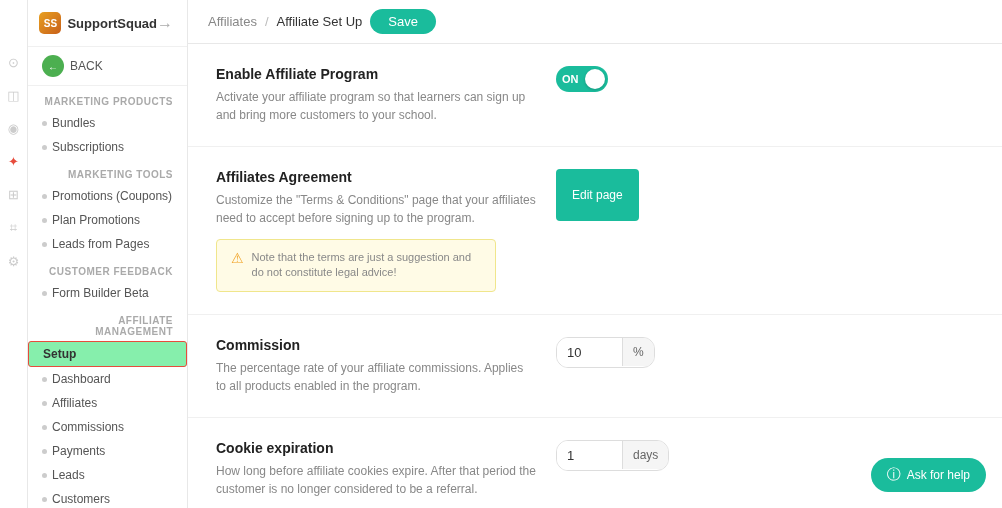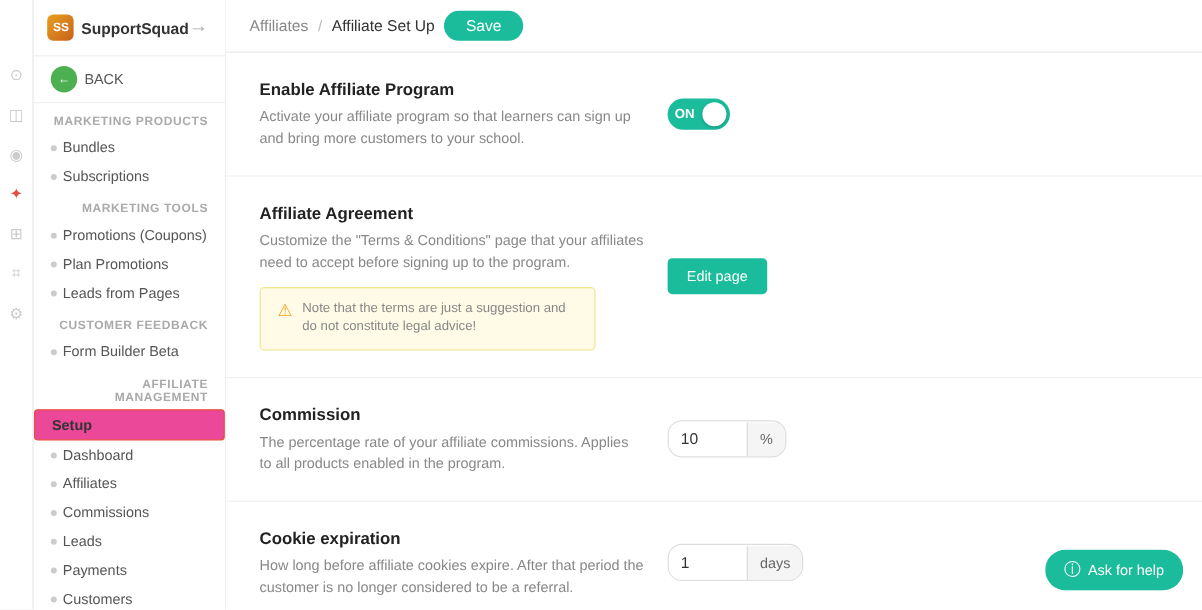--- a/index.html
+++ b/index.html
@@ -8,44 +8,44 @@
     
     .sidebar { width: 160px; background: #fff; border-right: 1px solid #e8e8e8; display: flex; flex-direction: column; height: 508px; overflow-y: auto; flex-shrink: 0; }
     .sidebar-header { padding: 12px 14px; display: flex; align-items: center; justify-content: flex-end; border-bottom: 1px solid #f0f0f0; }
     .brand { display: flex; align-items: center; gap: 6px; font-weight: 600; font-size: 13px; color: #333; }
     .brand-icon { width: 22px; height: 22px; background: linear-gradient(135deg, #e8a020, #c8601a); border-radius: 5px; display: flex; align-items: center; justify-content: center; color: white; font-size: 10px; font-weight: bold; }
     .sidebar-exit { color: #aaa; font-size: 16px; cursor: pointer; }
     .back-btn { padding: 8px 14px; display: flex; align-items: center; gap: 6px; font-size: 12px; color: #555; border-bottom: 1px solid #f0f0f0; cursor: pointer; }
     .back-circle { width: 22px; height: 22px; background: #4CAF50; border-radius: 50%; display: flex; align-items: center; justify-content: center; color: white; font-size: 10px; }
     .sidebar-section-label { padding: 10px 14px 4px; font-size: 10px; color: #aaa; font-weight: 600; letter-spacing: 0.5px; text-transform: uppercase; text-align: right; }
     .sidebar-item { padding: 5px 14px; font-size: 12px; color: #555; cursor: pointer; display: flex; align-items: center; gap: 5px; }
-    .sidebar-item.active { background: #ec4899; color: #333; font-weight: 600; border: 1.5px solid #e74c3c; border-radius: 3px; }
+    .sidebar-item.active { background: #86efac; color: #333; font-weight: 600; border: 1.5px solid #e74c3c; border-radius: 3px; }
     .sidebar-item .dot { width: 5px; height: 5px; border-radius: 50%; background: #ccc; flex-shrink: 0; }
 
     
     .main-wrapper { display: flex; flex-direction: column; flex: 1; }
     .top-bar { background: #fff; border-bottom: 1px solid #e8e8e8; padding: 10px 20px; display: flex; align-items: center; gap: 8px; height: 44px; flex-shrink: 0; }
     .breadcrumb-link { color: #888; font-size: 13px; }
     .breadcrumb-sep { color: #bbb; font-size: 13px; }
     .breadcrumb-current { color: #333; font-size: 13px; font-weight: 500; }
     .save-btn { background: #1abc9c; color: white; border: none; border-radius: 20px; padding: 5px 18px; font-size: 13px; cursor: pointer; }
 
     
     .content { flex: 1; overflow-y: auto; background: #fff; }
-    .section { padding: 22px 28px; border-bottom: 1px solid #f0f0f0; display: flex; gap: 20px; align-items: center; }
+    .section { padding: 22px 28px; border-bottom: 1px solid #f0f0f0; display: flex; gap: 20px; align-items: flex-start; }
     .section-info { flex: 1; max-width: 320px; }
     .section-title { font-size: 14px; font-weight: 600; color: #222; margin-bottom: 6px; }
     .section-desc { font-size: 12px; color: #888; line-height: 1.5; }
     .section-control { display: flex; align-items: flex-start; }
     .toggle { width: 52px; height: 26px; background: #1abc9c; border-radius: 13px; position: relative; cursor: pointer; display: flex; align-items: center; padding: 3px; }
     .toggle-label { font-size: 11px; color: white; font-weight: 600; margin-left: 3px; }
     .toggle-knob { width: 20px; height: 20px; background: white; border-radius: 50%; position: absolute; right: 3px; box-shadow: 0 1px 3px rgba(0,0,0,0.2); }
 
     
-    .edit-page-btn { background: #1abc9c; color: white; border: none; border-radius: 4px; padding: 8px 16px; font-size: 12px; cursor: pointer; white-space: nowrap; }
+    .edit-page-btn { background: #1abc9c; color: white; border: none; border-radius: 4px; padding: 19px 16px; font-size: 12px; cursor: pointer; white-space: nowrap; }
 
     
     .warning-box { background: #fffbe6; border: 1px solid #f0e68c; border-radius: 4px; padding: 10px 14px; display: flex; align-items: flex-start; gap: 8px; margin-top: 12px; max-width: 280px; }
     .warning-icon { font-size: 14px; color: #f0a020; flex-shrink: 0; }
     .warning-text { font-size: 11px; color: #888; line-height: 1.4; }
 
     
     .input-unit { display: flex; align-items: center; border: 1px solid #ddd; border-radius: 12px; overflow: hidden; }
     .input-unit input { width: 65px; border: none; outline: none; padding: 7px 10px; font-size: 13px; color: #333; }
     .unit-label { background: #f5f5f5; border-left: 1px solid #ddd; padding: 7px 10px; font-size: 12px; color: #666; }
@@ -127,25 +127,25 @@
         <div class="sidebar-item">
           <span class="dot"></span>
           <span>Affiliates</span>
         </div>
         <div class="sidebar-item">
           <span class="dot"></span>
           <span>Commissions</span>
         </div>
         <div class="sidebar-item">
           <span class="dot"></span>
+          <span>Payments</span>
+        </div>
+        <div class="sidebar-item">
+          <span class="dot"></span>
           <span>Leads</span>
-        </div>
-        <div class="sidebar-item">
-          <span class="dot"></span>
-          <span>Payments</span>
         </div>
         <div class="sidebar-item">
           <span class="dot"></span>
           <span>Customers</span>
         </div>
       </div>
   </div>
 </div>
 
 <div class="main-wrapper">
@@ -164,21 +164,21 @@
         </div>
         <div class="section-control">
           <div class="toggle">
             <span class="toggle-label">ON</span>
             <div class="toggle-knob"></div>
           </div>
         </div>
       </div>
       <div class="section">
         <div class="section-info">
-          <div class="section-title">Affiliate Agreement</div>
+          <div class="section-title">Affiliates Agreement</div>
           <div class="section-desc">Customize the "Terms &amp; Conditions" page that your affiliates need to accept before signing up to the program.</div>
           <div class="warning-box">
             <span class="warning-icon">⚠</span>
             <span class="warning-text">Note that the terms are just a suggestion and do not constitute legal advice!</span>
           </div>
         </div>
         <div class="section-control">
           <button class="edit-page-btn">Edit page</button>
         </div>
       </div>

